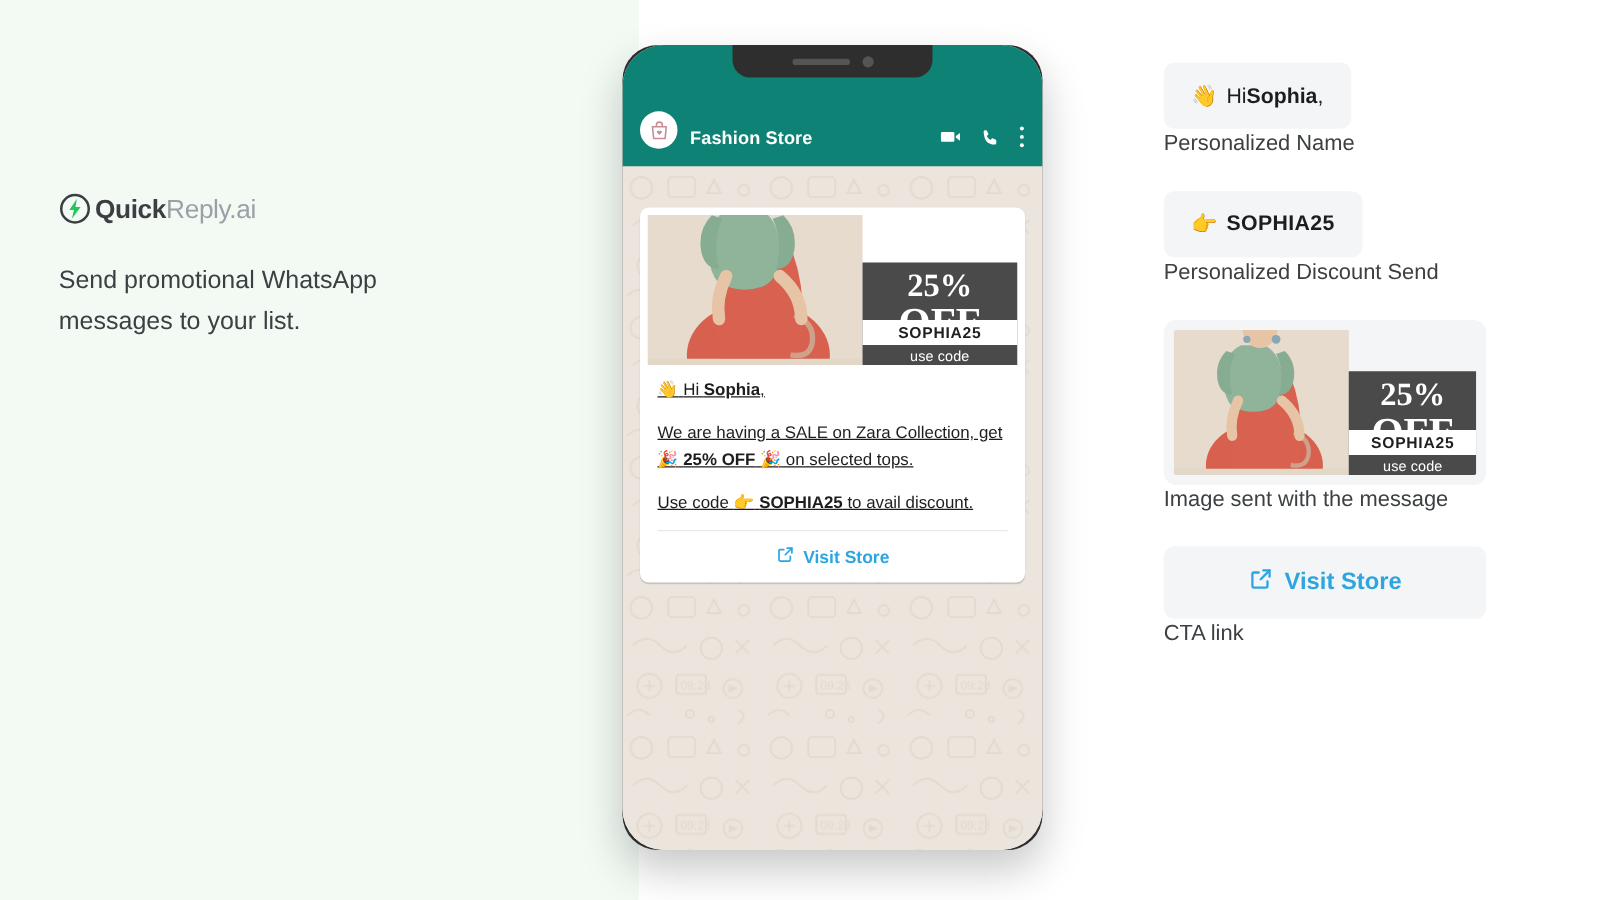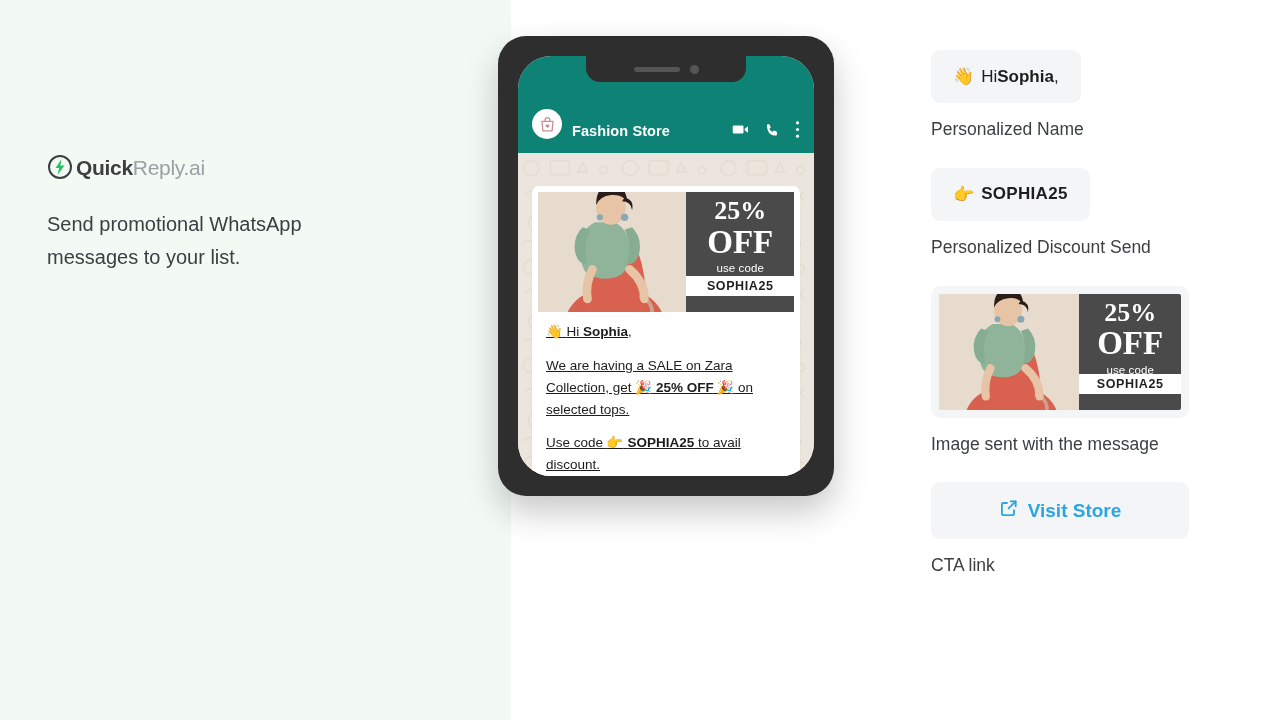--- a/index.html
+++ b/index.html
@@ -72,25 +72,25 @@
     max-width: 340px;
     font-weight: normal;
   }
 
   
   #phone {
     position: absolute;
     left: 498px;
     top: 36px;
     width: 336px;
-    height: 460px;
+    height: 644px;
     background: #2e2e2e;
     border-radius: 28px;
     box-shadow: 0 16px 34px rgba(0,0,0,0.22);
-    padding: 20px;
+    padding: 0;
     box-sizing: border-box;
   }
   #phone-screen {
     position: relative;
     width: 100%;
     height: 100%;
     border-radius: 33px;
     overflow: hidden;
     background: #ece5dd;
   }
@@ -180,20 +180,21 @@
     overflow: hidden;
     padding: 6px 6px 0 6px;
     box-sizing: border-box;
   }
   .promo-img {
     position: relative;
     width: 100%;
     height: 120px;
     overflow: hidden;
     display: flex;
+    align-items: flex-end;
   }
   .promo-left {
     flex: 0 0 58%;
     position: relative;
     background: linear-gradient(180deg,#e7ddd0 0%,#e3d7c8 100%);
     overflow: hidden;
   }
   .promo-right {
     flex: 1 1 auto;
     background: #4a4a4a;
@@ -279,21 +280,20 @@
     display: inline-flex;
     align-items: center;
     padding: 16px 22px;
     font-size: 17px;
     color: #1d1d1d;
     box-sizing: border-box;
   }
   .anno-card .b { font-weight: bold; }
   .anno-card .emoji { margin-right: 7px; font-size: 17px; }
   .anno-label {
-    margin-top: 15px;
     font-size: 17.5px;
     color: #3c4043;
     line-height: 1.3;
   }
   #card-code { font-weight: bold; letter-spacing: 0.3px; }
   #card-image {
     background: #f4f5f6;
     border-radius: 10px;
     padding: 8px;
     width: 258px;

